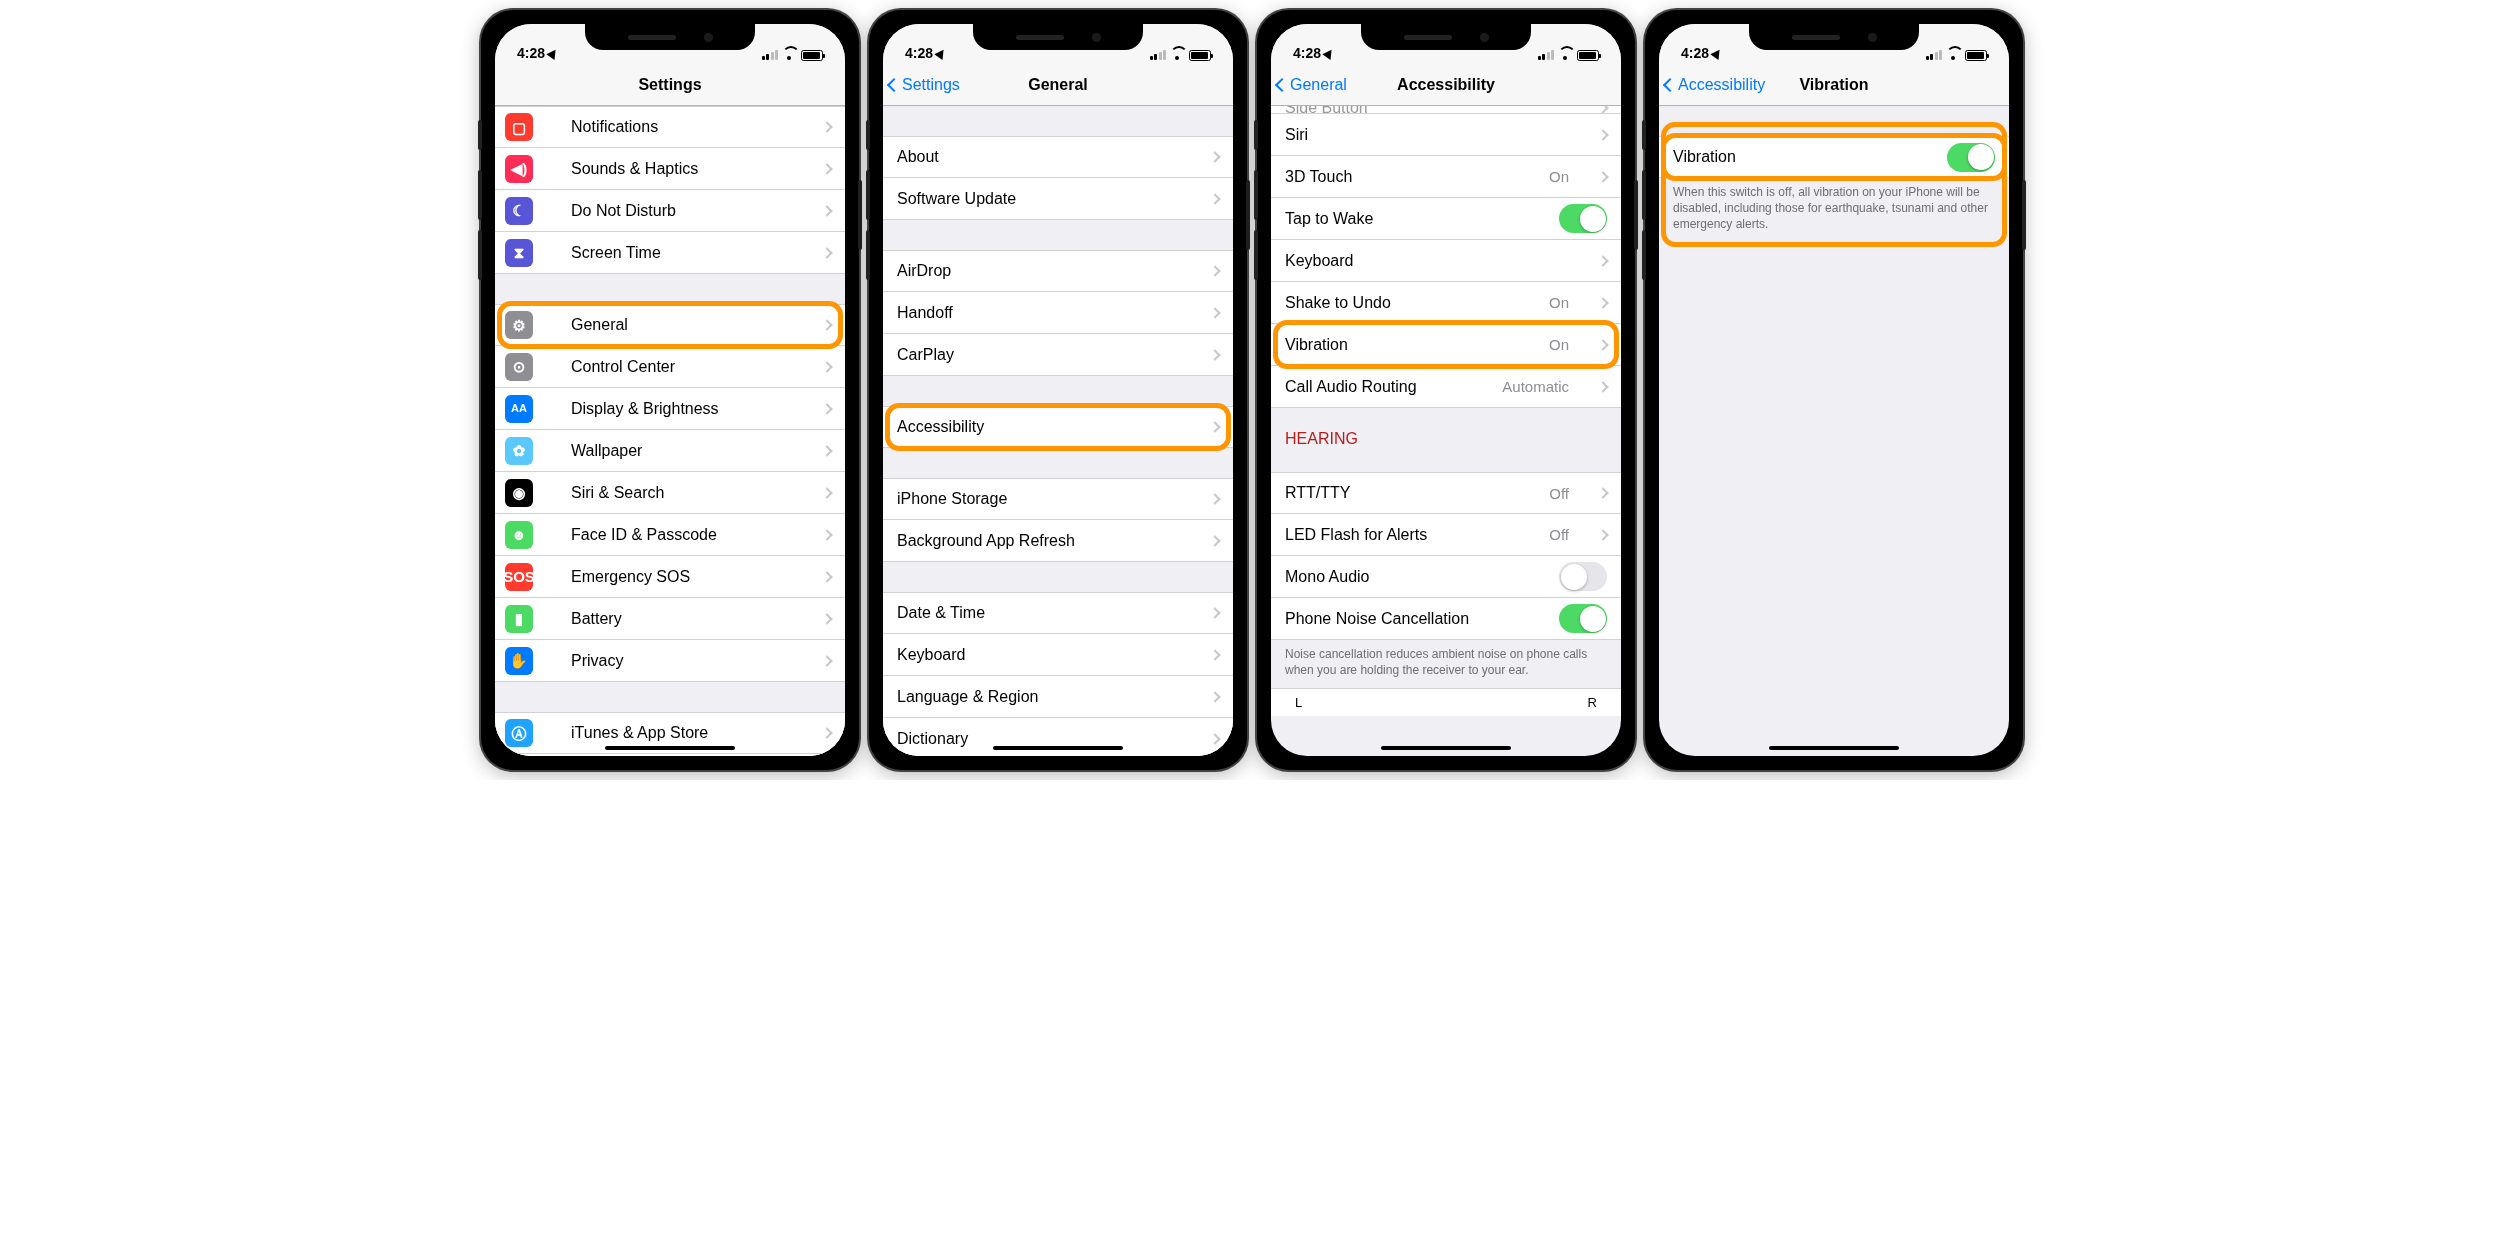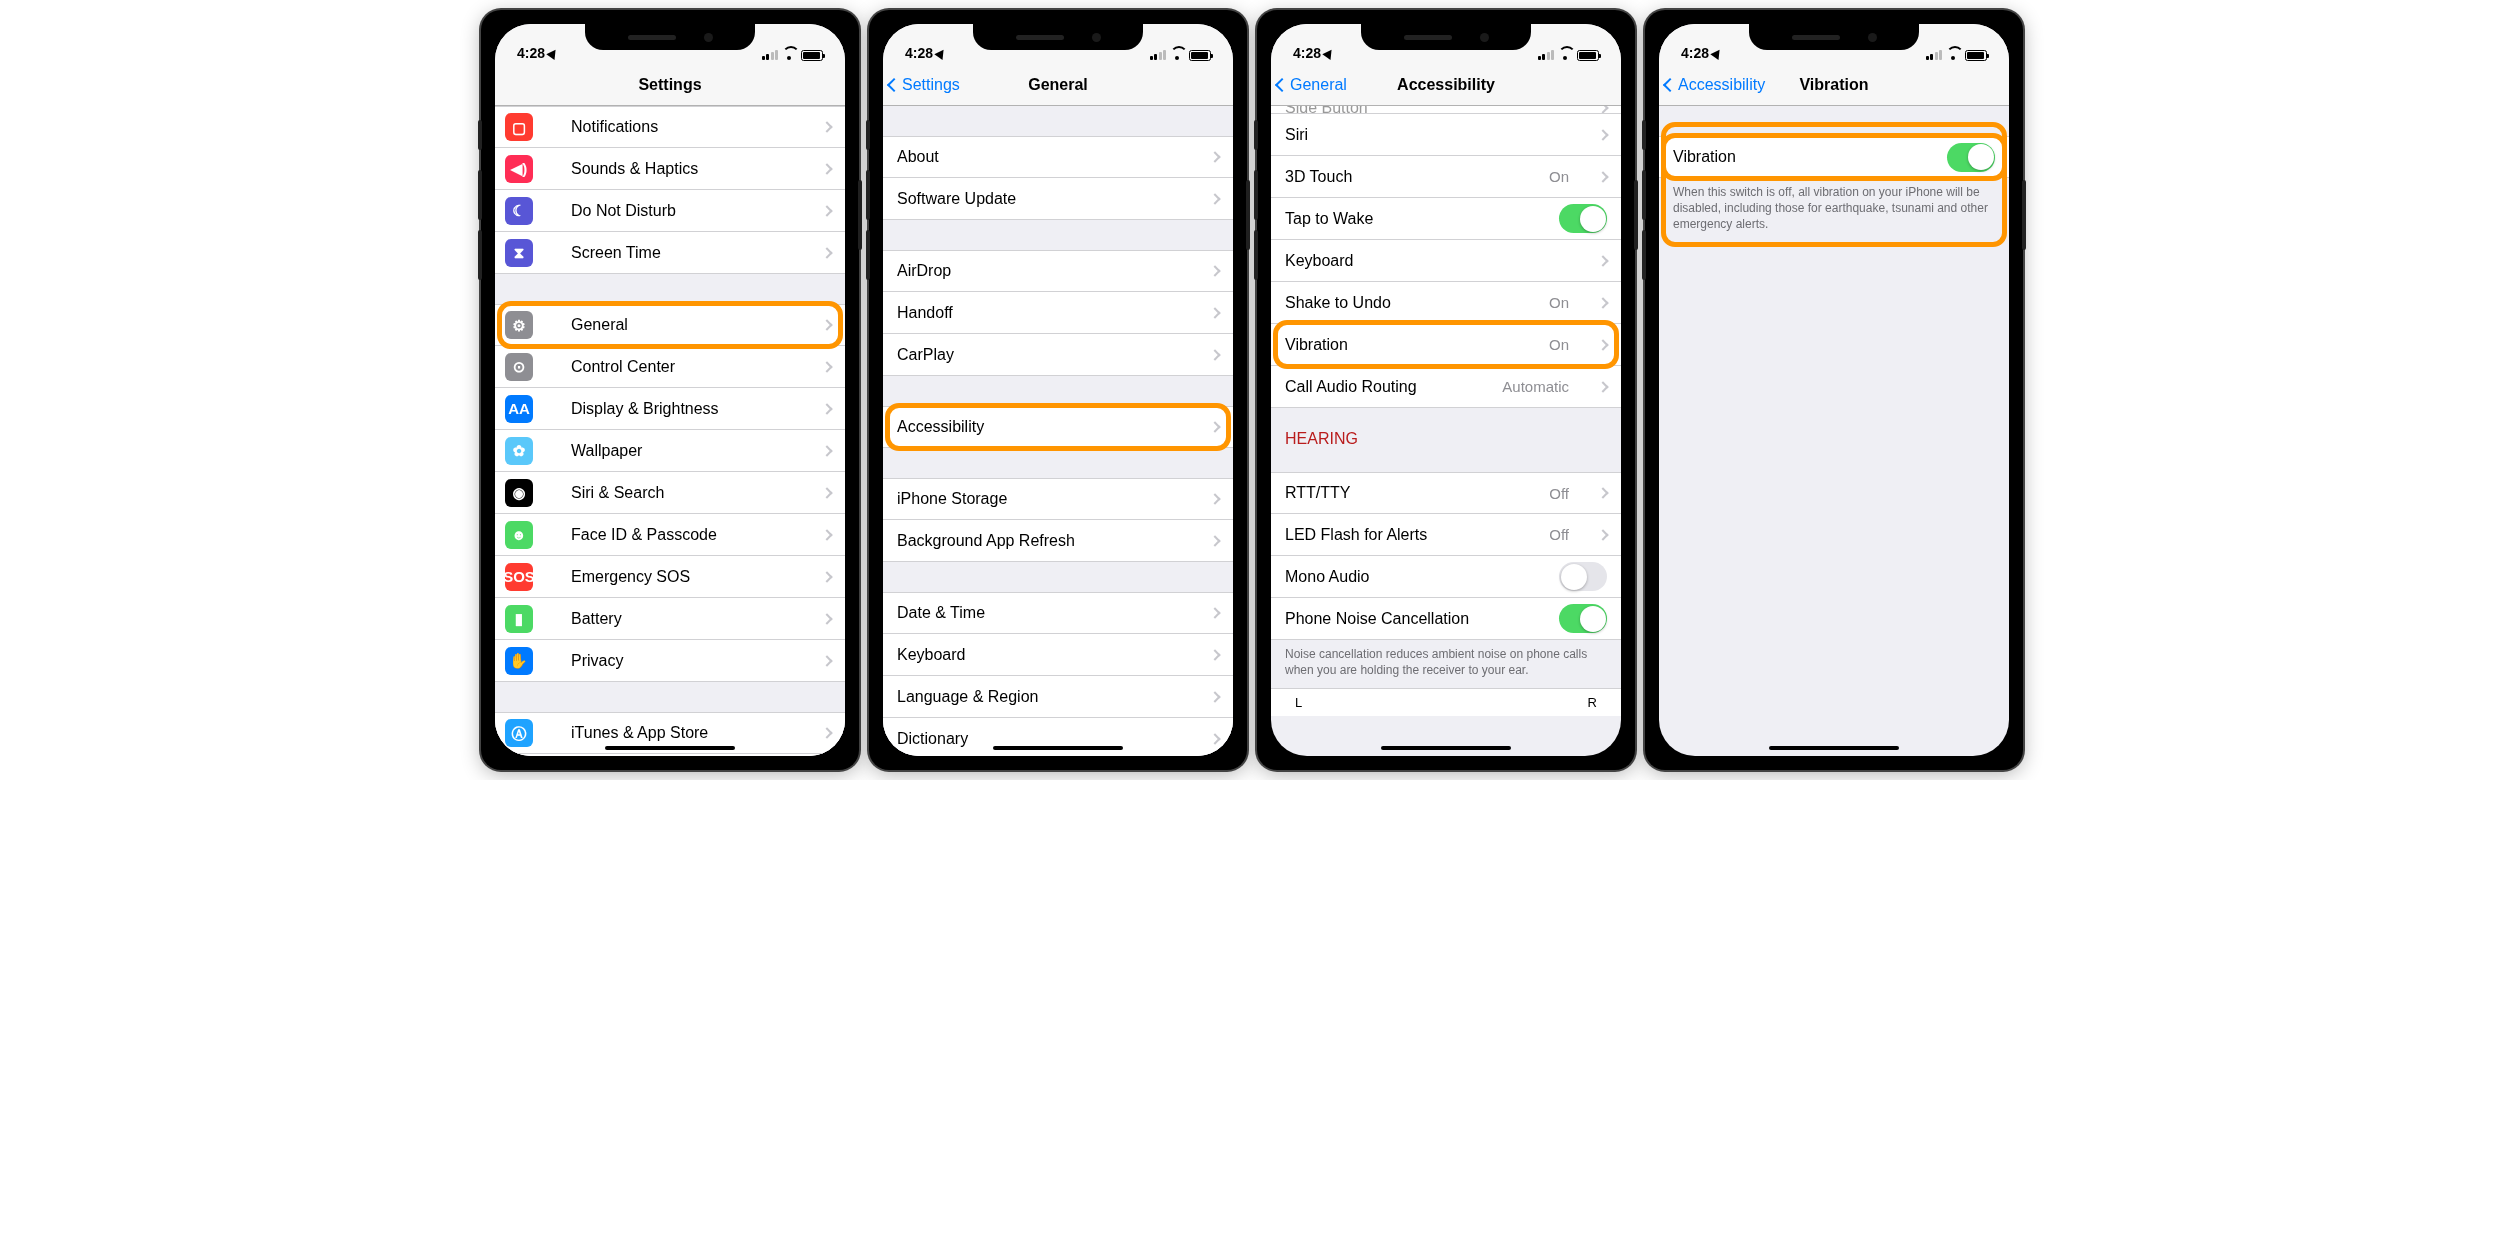--- a/index.html
+++ b/index.html
@@ -2,21 +2,21 @@
 <html><head>
 <meta charset="utf-8">
 <style>
 * { margin: 0; padding: 0; box-sizing: border-box; font-family: -apple-system, "Helvetica Neue", Arial, sans-serif; -webkit-font-smoothing: antialiased; }
 body { background: #fff; padding: 10px; display: flex; gap: 10px; justify-content: center; }
 
 .phone {
   width: 378px;
   height: 760px;
   background: #000;
-  border-radius: 20px;
+  border-radius: 32px;
   padding: 14px;
   position: relative;
   box-shadow: 0 0 0 2px #444, 0 4px 20px rgba(0,0,0,.3);
 }
 .side-btn { position:absolute; background:#222; border-radius:2px; }
 .side-left1 { left:-3px; top:110px; width:4px; height:30px; }
 .side-left2 { left:-3px; top:160px; width:4px; height:50px; }
 .side-left3 { left:-3px; top:220px; width:4px; height:50px; }
 .side-right { right:-3px; top:170px; width:4px; height:70px; }
 
@@ -188,21 +188,21 @@
             </div>
             <div class="cell with-icon">
               <div class="app-icon ic-gray2">
                 <span class="glyph">⊙</span>
               </div>
               <span class="label">Control Center</span>
               <span class="chev-r"></span>
             </div>
             <div class="cell with-icon">
               <div class="app-icon ic-blue">
-                <span class="glyph" style="font-size: 15px;">AA</span>
+                <span class="glyph" style="font-size: 11px;">AA</span>
               </div>
               <span class="label">Display &amp; Brightness</span>
               <span class="chev-r"></span>
             </div>
             <div class="cell with-icon">
               <div class="app-icon ic-cyan">
                 <span class="glyph">✿</span>
               </div>
               <span class="label">Wallpaper</span>
               <span class="chev-r"></span>

